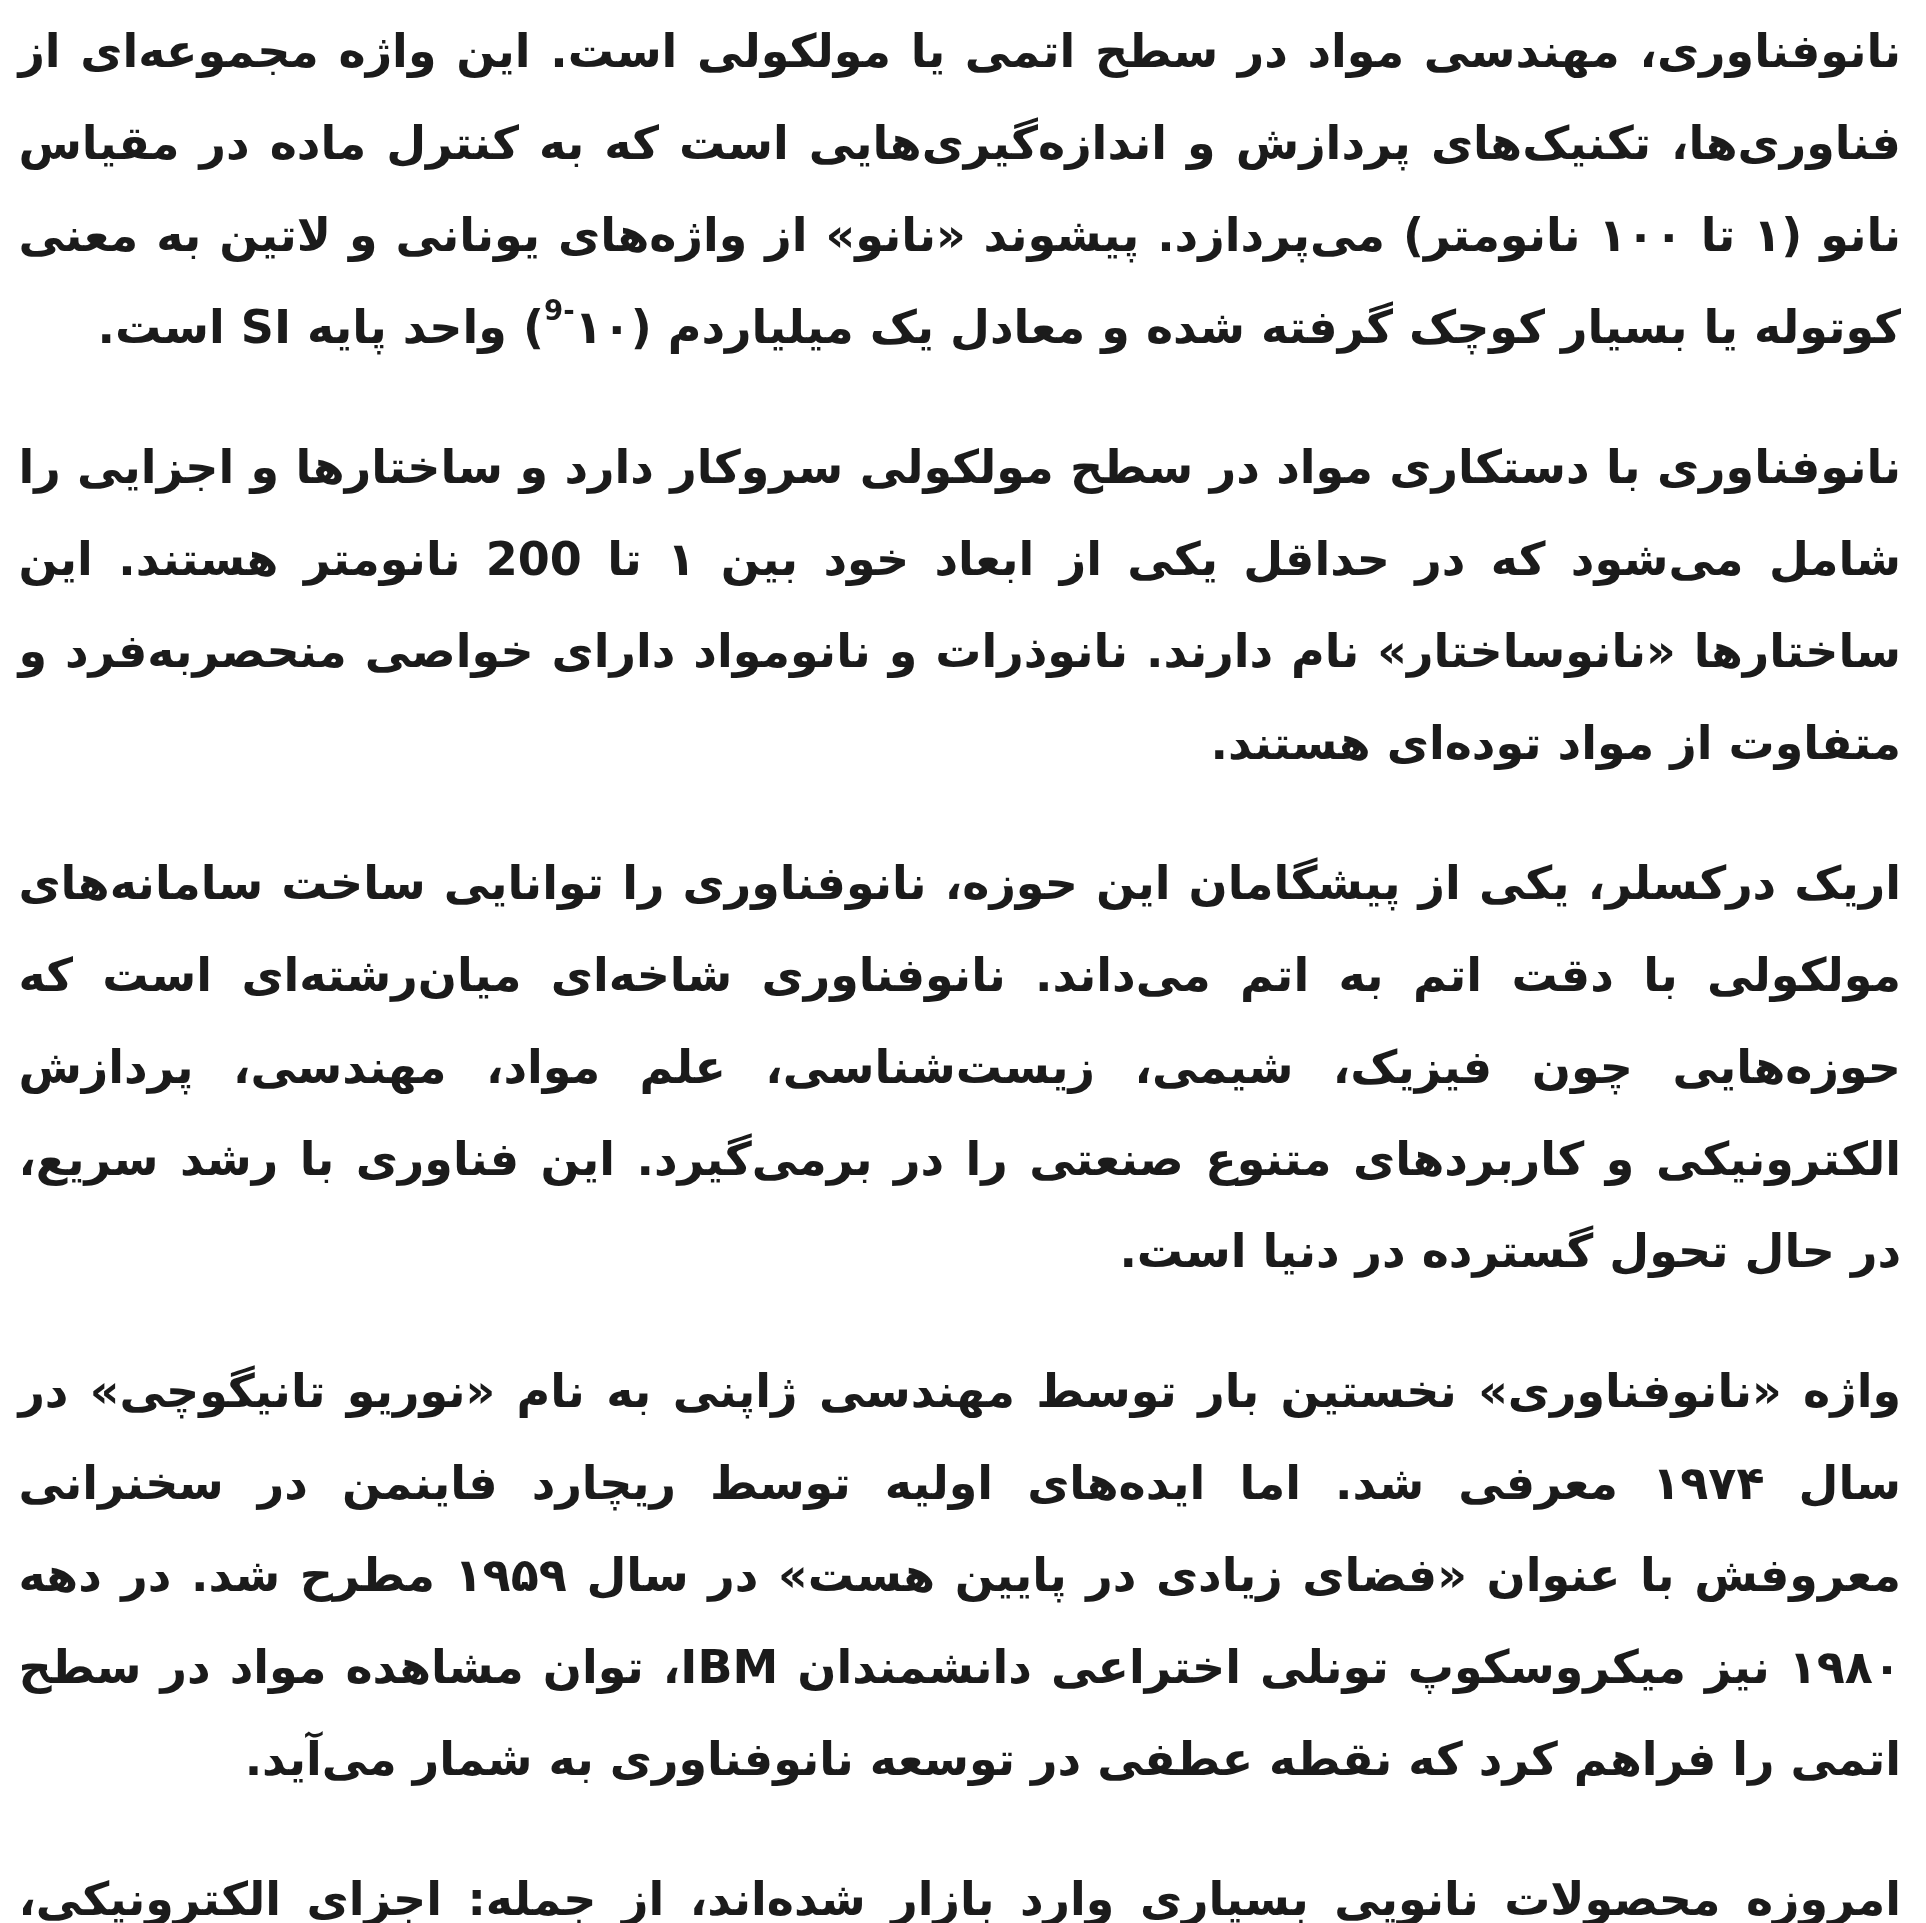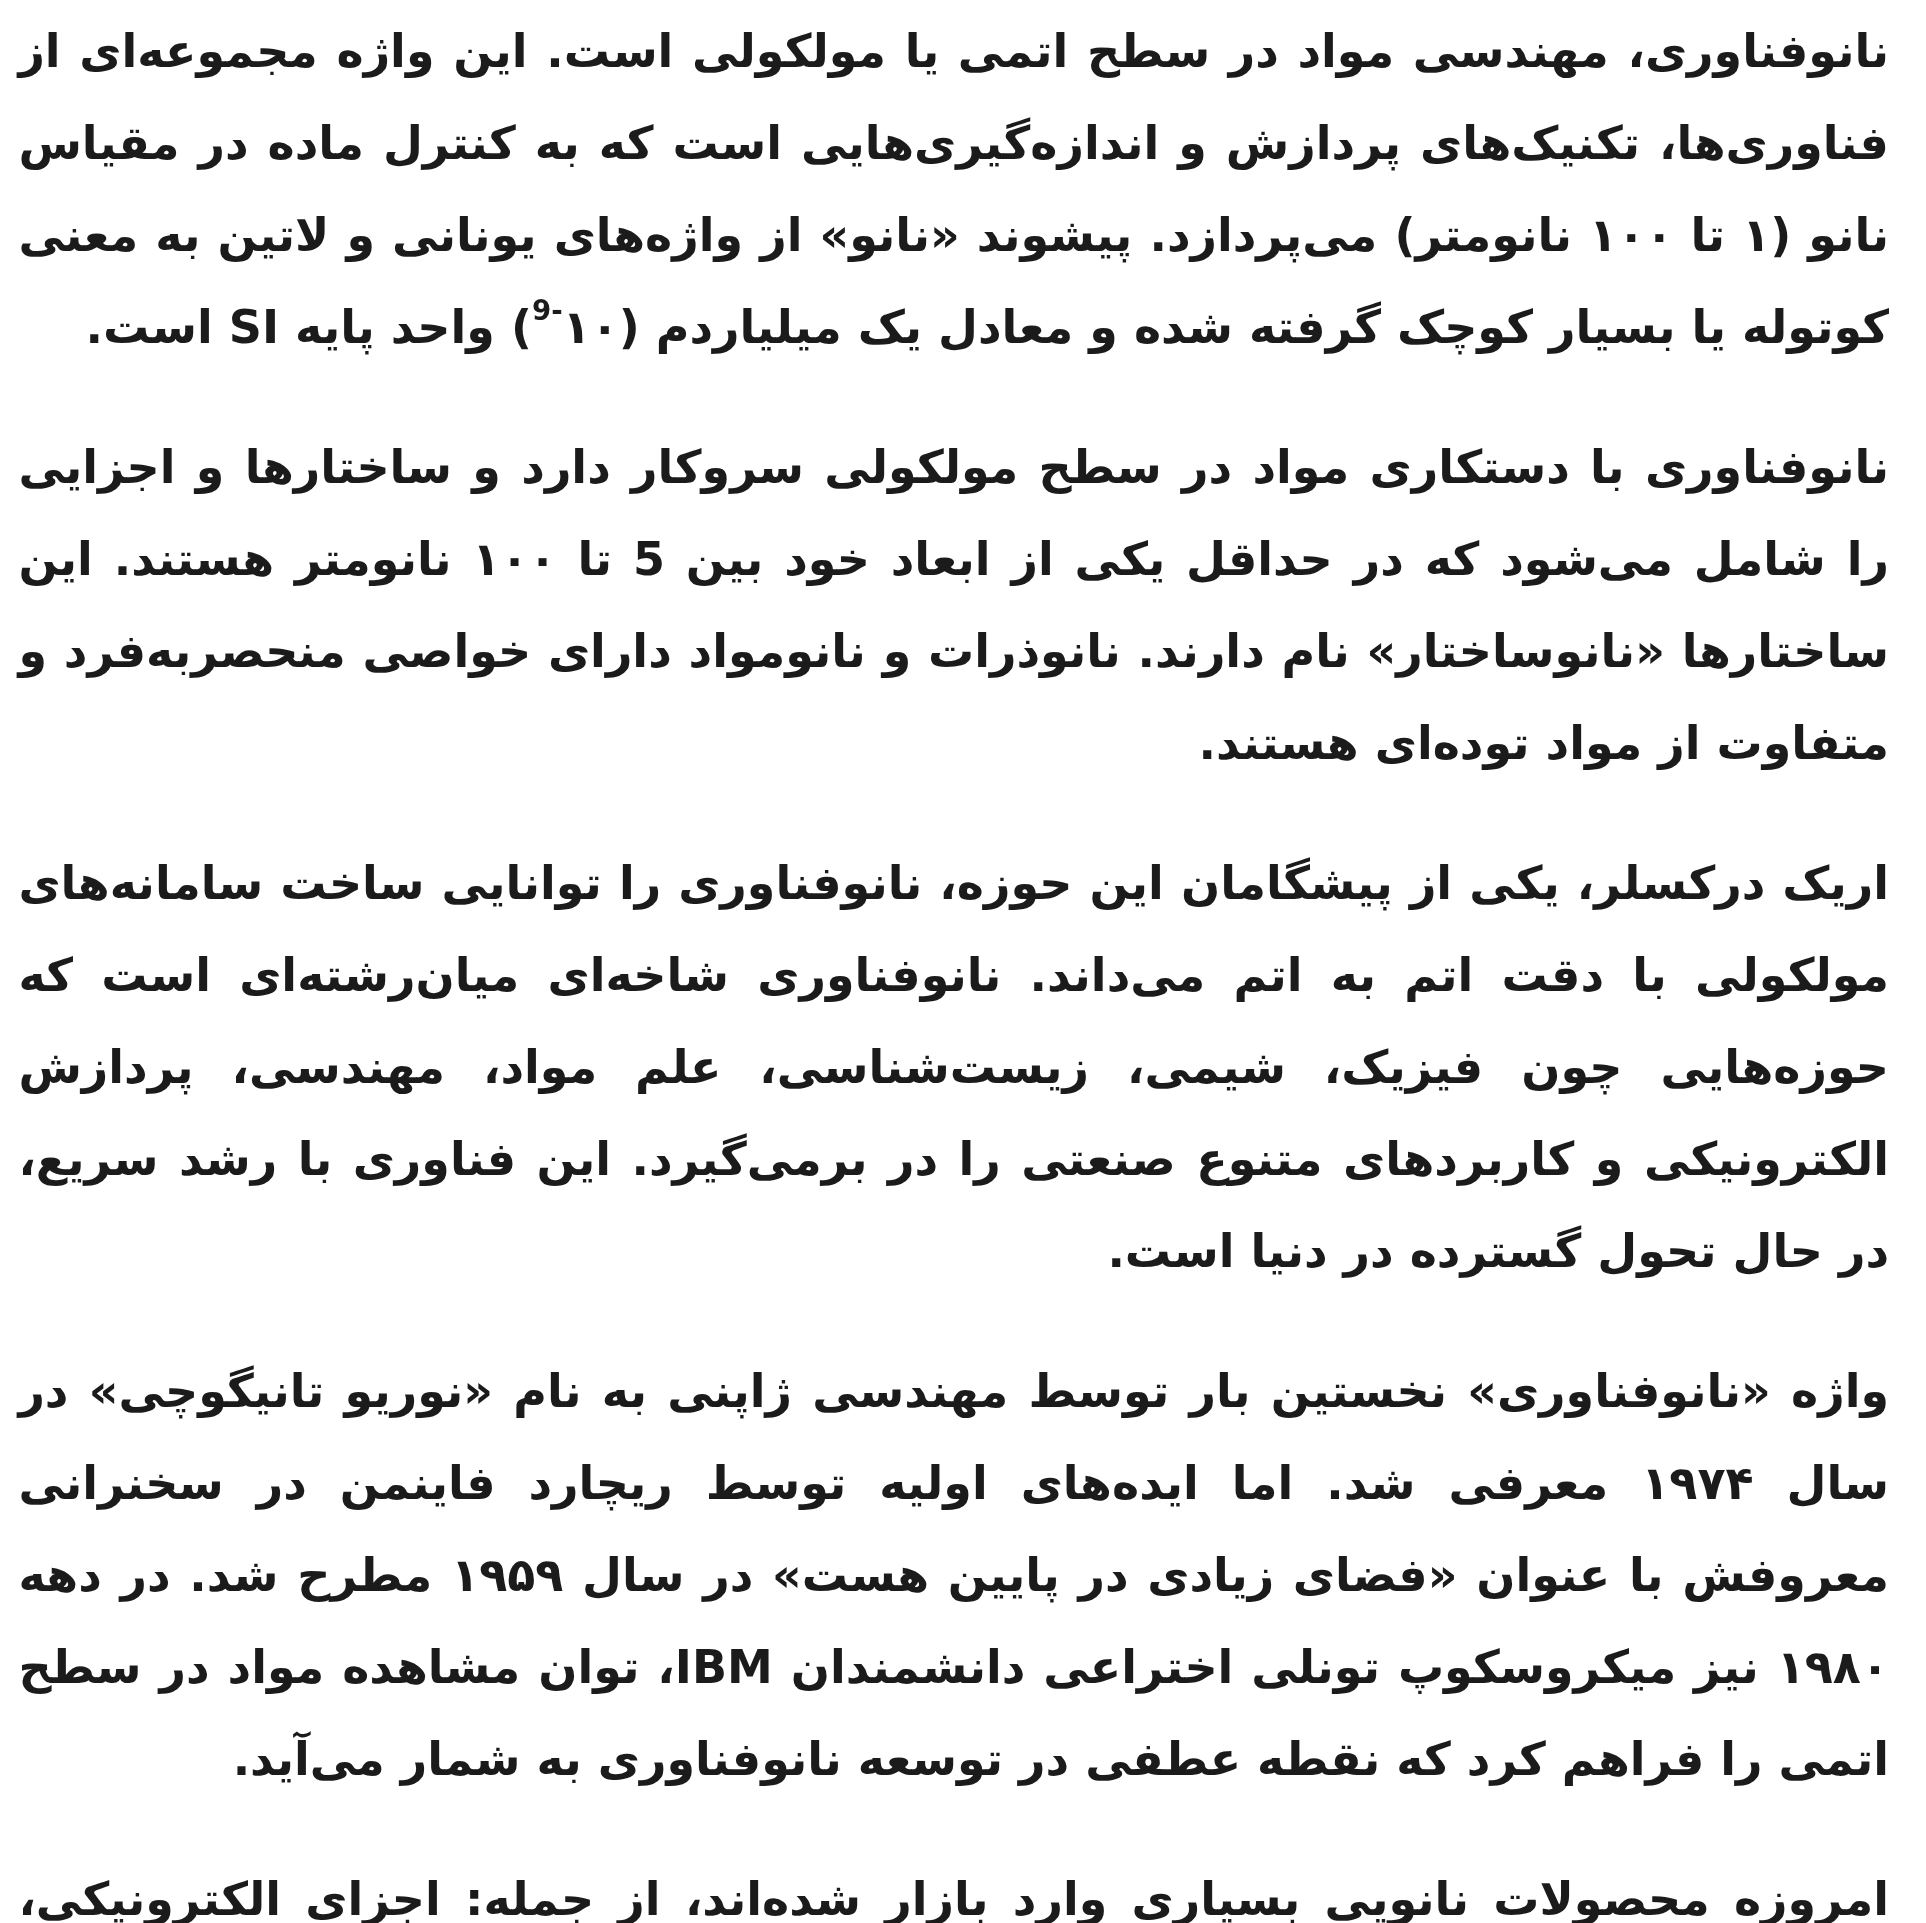--- a/index.html
+++ b/index.html
@@ -19,38 +19,38 @@
     unicode-bidi: embed;
     text-align: justify;
     font-family: "DejaVu Sans", sans-serif;
     font-weight: bold;
     font-size: 46px;
     line-height: 92px;
     color: #1b1b1b;
     letter-spacing: 0;
   }
   .article p {
-    margin: 0 16px 48px 0;
+    margin: 0 4px 48px 0;
   }
   sup.exp {
     font-size: 0.6em;
     line-height: 0;
     vertical-align: super;
     position: relative;
     top: -0.25em;
   }
 </style>
 </head>
 <body>
 
 <main class="article">
 
   <p><span>نانوفناوری، مهندسی مواد در سطح اتمی یا مولکولی است. این واژه مجموعه‌ای از فناوری‌ها، تکنیک‌های پردازش و اندازه‌گیری‌هایی است که به کنترل ماده در مقیاس نانو (۱ تا ۱۰۰ نانومتر) می‌پردازد. پیشوند «نانو» از واژه‌های یونانی و لاتین به معنی کوتوله یا بسیار کوچک گرفته شده و معادل یک میلیاردم (۱۰</span><sup class="exp">-9</sup><span>) واحد پایه SI است.</span></p>
 
-  <p>نانوفناوری با دستکاری مواد در سطح مولکولی سروکار دارد و ساختارها و اجزایی را شامل می‌شود که در حداقل یکی از ابعاد خود بین 5 تا ۱۰۰ نانومتر هستند. این ساختارها «نانوساختار» نام دارند. نانوذرات و نانومواد دارای خواصی منحصربه‌فرد و متفاوت از مواد توده‌ای هستند.</p>
+  <p>نانوفناوری با دستکاری مواد در سطح مولکولی سروکار دارد و ساختارها و اجزایی را شامل می‌شود که در حداقل یکی از ابعاد خود بین ۱ تا 200 نانومتر هستند. این ساختارها «نانوساختار» نام دارند. نانوذرات و نانومواد دارای خواصی منحصربه‌فرد و متفاوت از مواد توده‌ای هستند.</p>
 
   <p>اریک درکسلر، یکی از پیشگامان این حوزه، نانوفناوری را توانایی ساخت سامانه‌های مولکولی با دقت اتم به اتم می‌داند. نانوفناوری شاخه‌ای میان‌رشته‌ای است که حوزه‌هایی چون فیزیک، شیمی، زیست‌شناسی، علم مواد، مهندسی، پردازش الکترونیکی و کاربردهای متنوع صنعتی را در برمی‌گیرد. این فناوری با رشد سریع، در حال تحول گسترده در دنیا است.</p>
 
   <p>واژه «نانوفناوری» نخستین بار توسط مهندسی ژاپنی به نام «نوریو تانیگوچی» در سال ۱۹۷۴ معرفی شد. اما ایده‌های اولیه توسط ریچارد فاینمن در سخنرانی معروفش با عنوان «فضای زیادی در پایین هست» در سال ۱۹۵۹ مطرح شد. در دهه ۱۹۸۰ نیز میکروسکوپ تونلی اختراعی دانشمندان IBM، توان مشاهده مواد در سطح اتمی را فراهم کرد که نقطه عطفی در توسعه نانوفناوری به شمار می‌آید.</p>
 
   <p>امروزه محصولات نانویی بسیاری وارد بازار شده‌اند، از جمله: اجزای الکترونیکی، رنگ‌های نانو، دستگاه‌های ذخیره‌سازی، پارچه‌های ضدلک، و ابزارهای پزشکی. اندازه بسیار کوچک نانوذرات موجب افزایش نسبت سطح به حجم و در نتیجه خواص مکانیکی، شیمیایی، نوری و مغناطیسی ویژه‌ای می‌شود.</p>
 
 </main>
 
 

